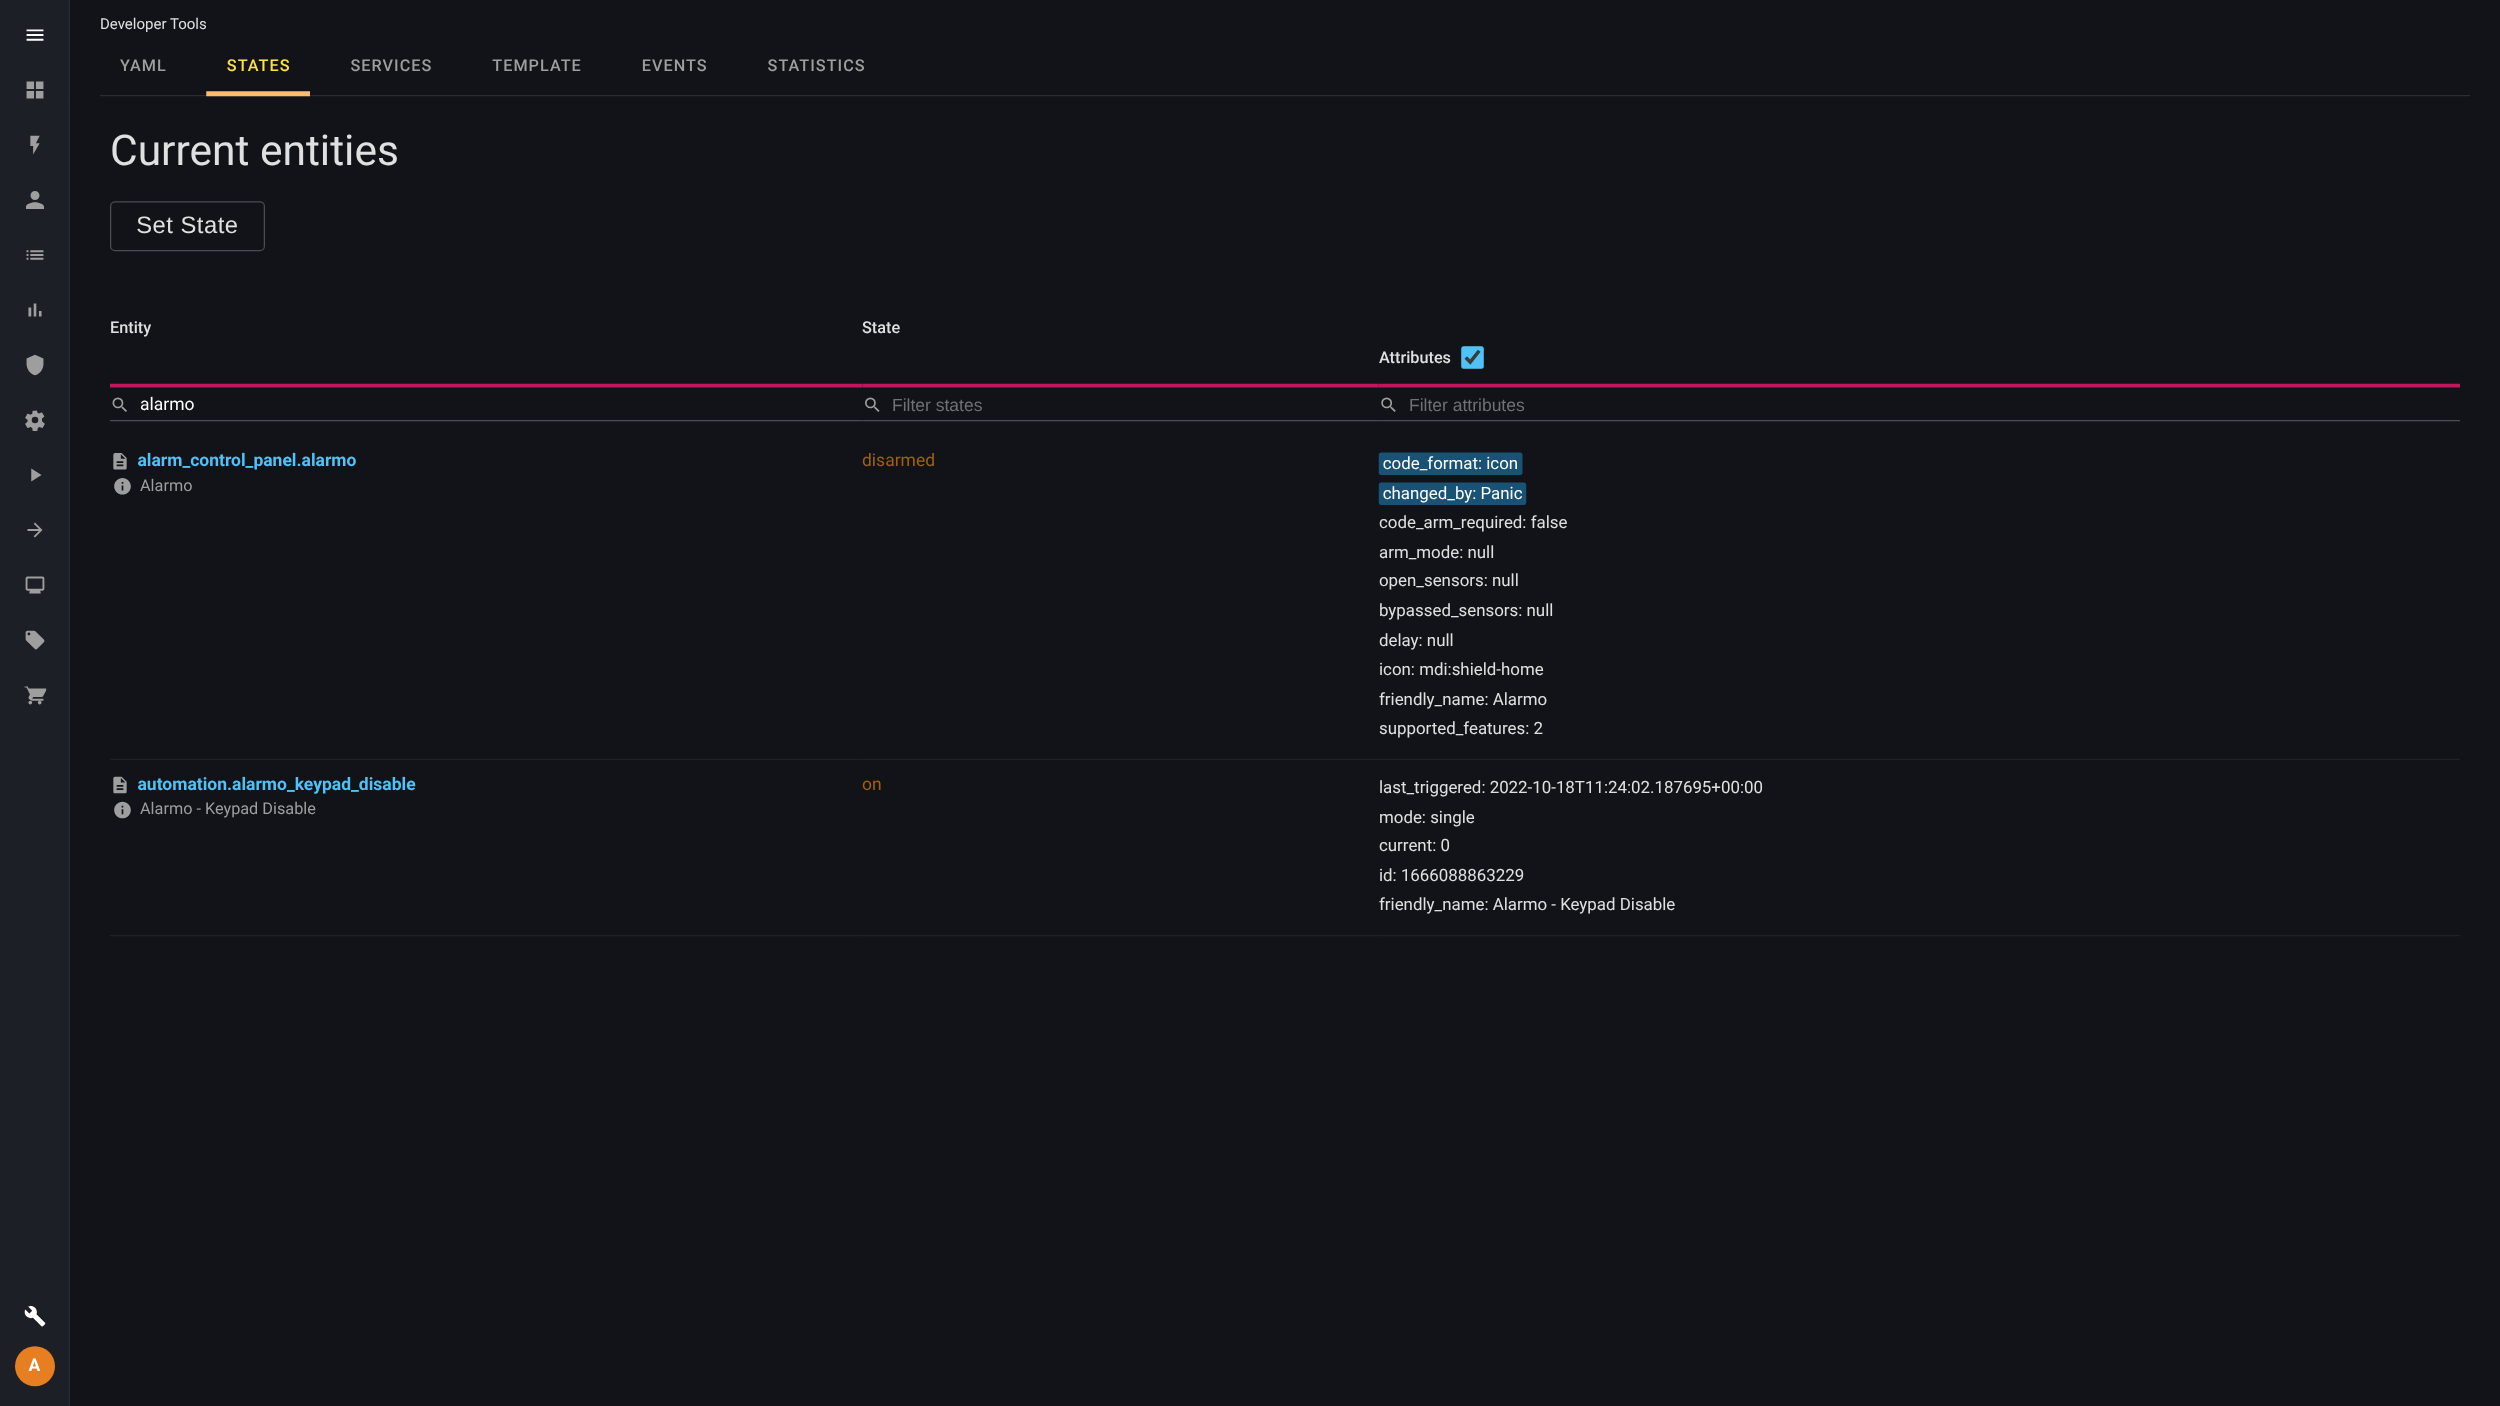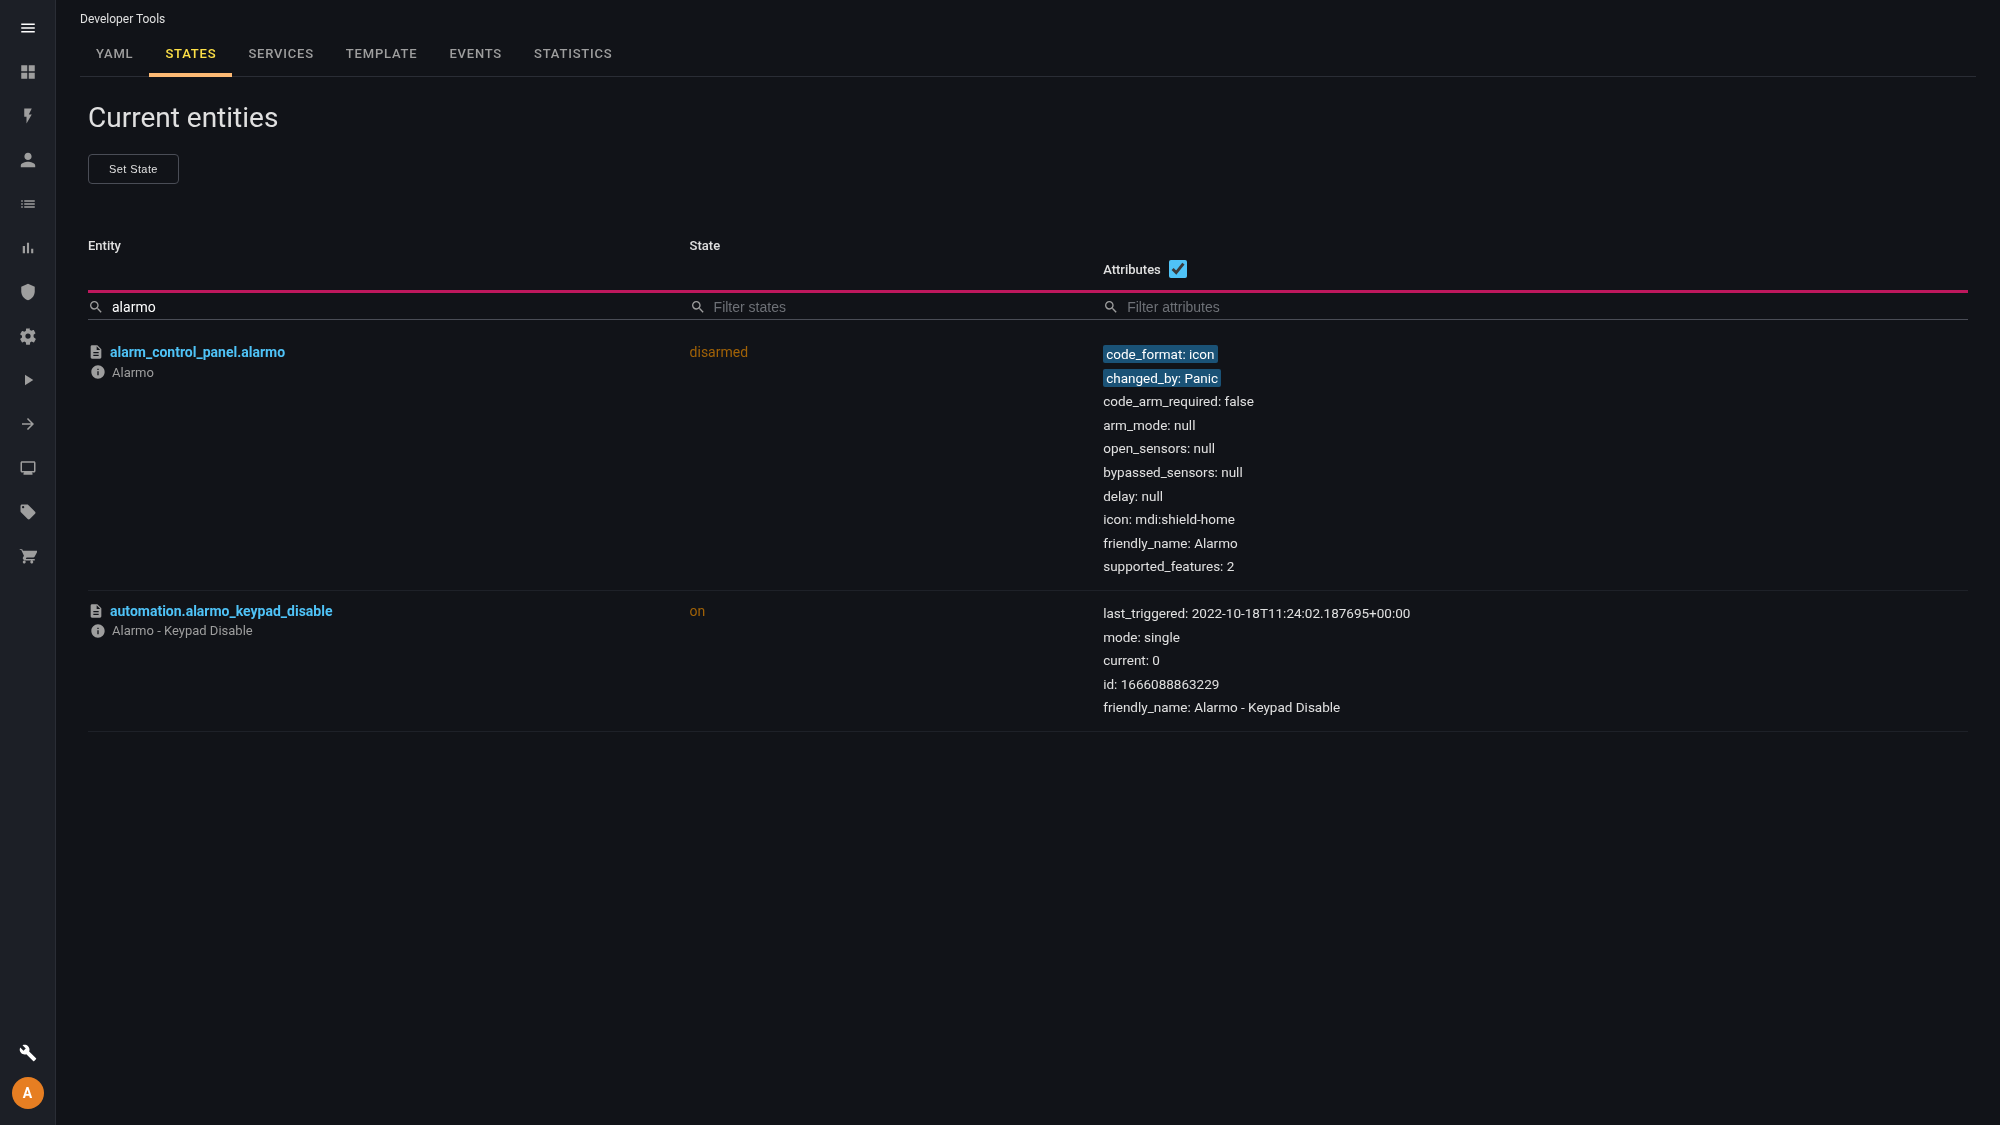--- a/index.html
+++ b/index.html
@@ -55,21 +55,21 @@
       background: #111318;
     }
     .header-title {
       font-size: 12px;
       color: #e0e0e0;
       font-weight: 400;
       margin-bottom: 8px;
     }
     .tabs {
       display: flex;
-      gap: 0;
+      gap: 16px;
       border-bottom: 1px solid #2a2d35;
     }
     .tab {
       padding: 12px 16px;
       font-size: 13px;
       font-weight: 500;
       color: #9e9e9e;
       cursor: pointer;
       letter-spacing: 0.8px;
       text-transform: uppercase;
@@ -81,33 +81,33 @@
       border-bottom: 4px solid #fdba74;
     }
 
     
     .content {
       flex: 1;
       padding: 24px 32px;
       overflow-y: auto;
     }
     .page-title {
-      font-size: 28px;
+      font-size: 34px;
       font-weight: 400;
       color: #e0e0e0;
       margin-bottom: 20px;
     }
 
     
     .set-state-btn {
       background: transparent;
       border: 1px solid #4a4d56;
       color: #e0e0e0;
       padding: 8px 20px;
-      font-size: 11px;
+      font-size: 19px;
       border-radius: 4px;
       cursor: pointer;
       margin-bottom: 20px;
       letter-spacing: 0.4px;
     }
 
     
     .entity-table {
       width: 100%;
       border-collapse: collapse;

